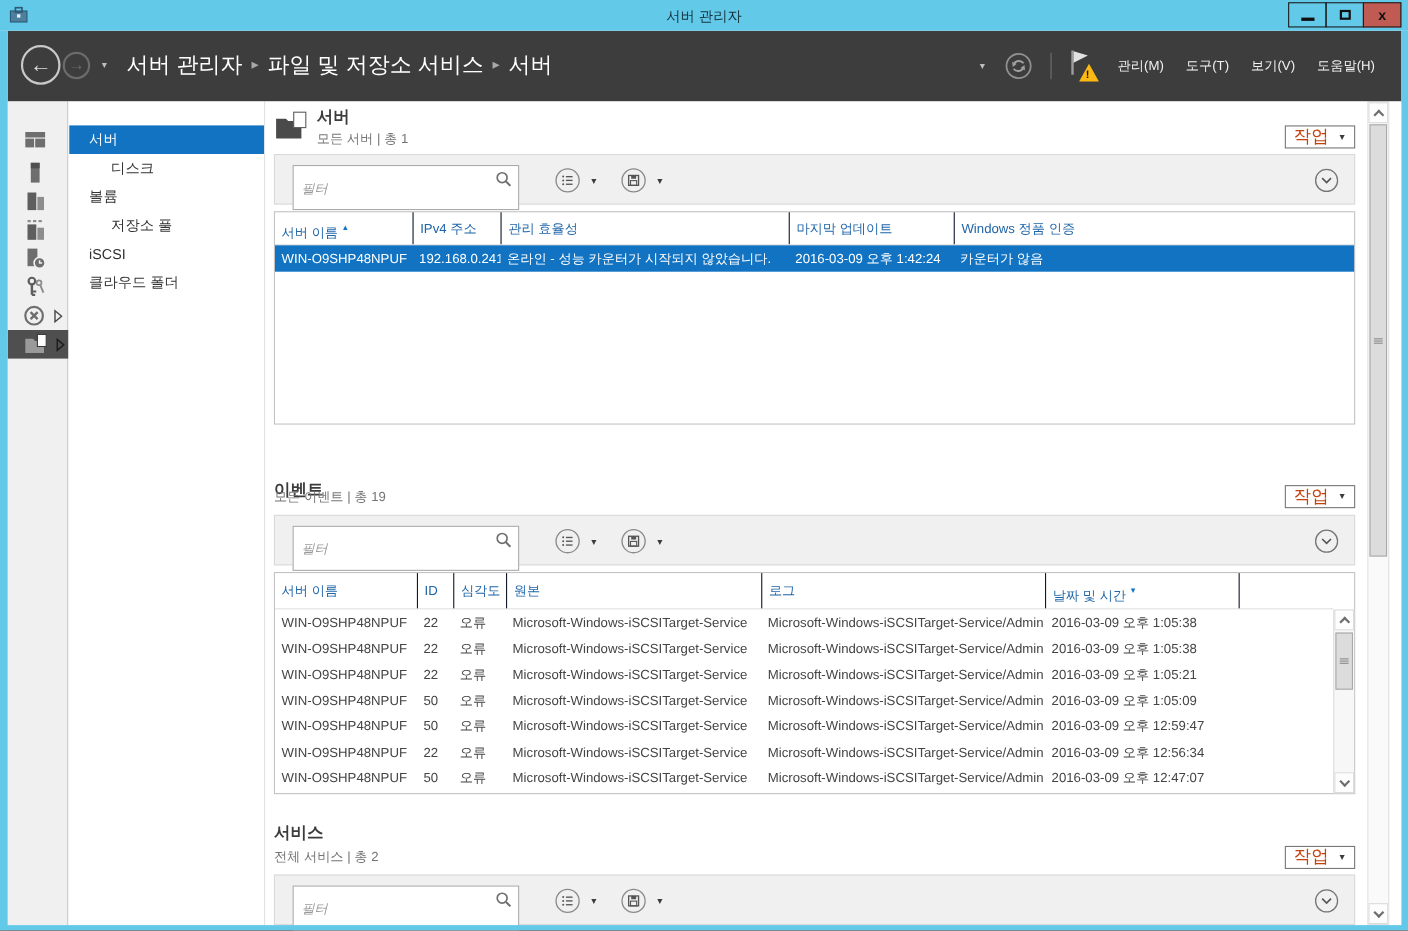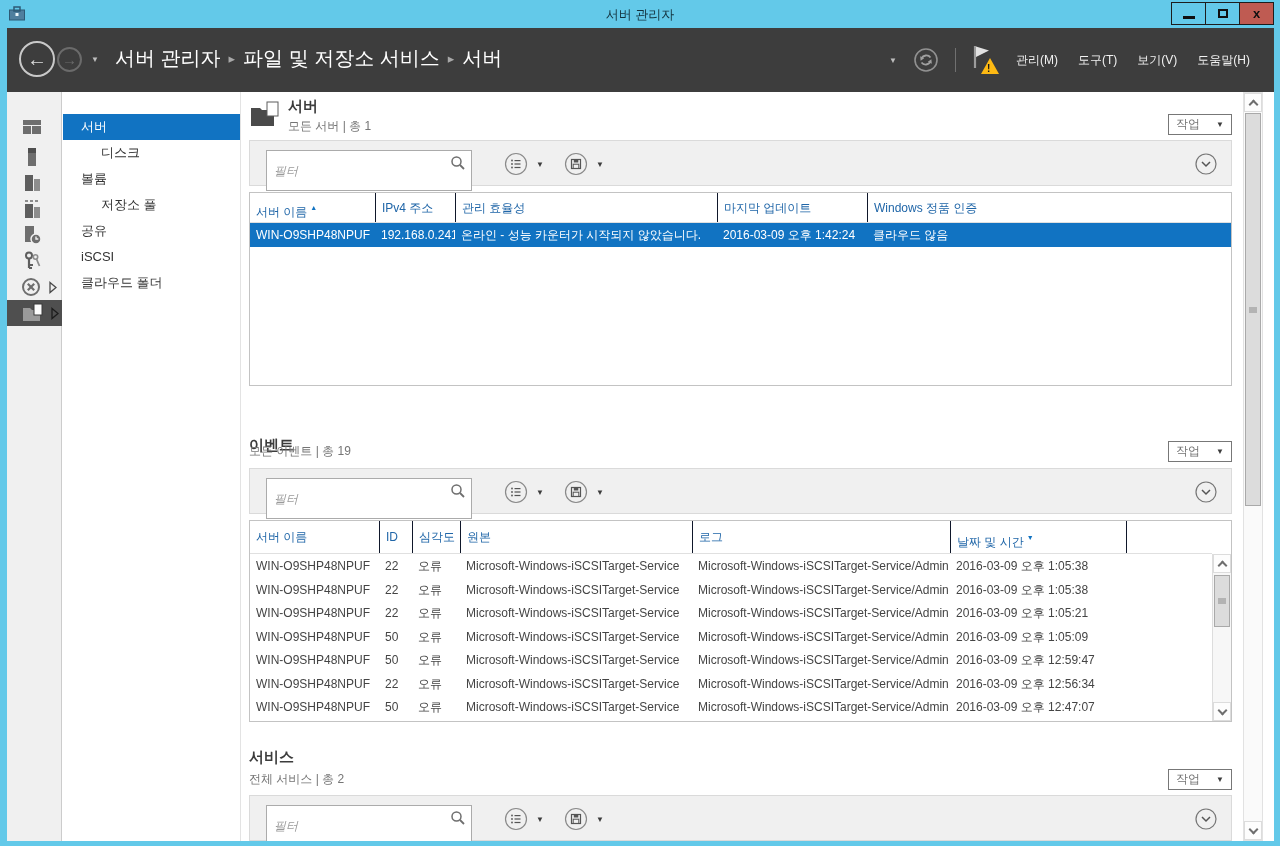--- a/index.html
+++ b/index.html
@@ -40,21 +40,21 @@
   #subnav{position:absolute;left:63px;top:92px;width:178px;bottom:5px;background:#fff;border-right:1px solid #e3e3e3;z-index:9;}
   .side-item{height:26px;line-height:26px;padding-left:18px;font-size:13px;color:#333;cursor:pointer;white-space:nowrap;}
   .side-item.indent{padding-left:38px;}
   .side-item.sel{background:#1173c2;color:#fff;}
   #subnav .pad-top{height:22px;}
   
   #main{position:absolute;left:242px;top:92px;right:6px;bottom:5px;background:#fff;}
   .sec-title{position:absolute;font-size:15px;font-weight:bold;color:#3c3c3c;}
   .sec-sub{position:absolute;font-size:12px;color:#757575;}
   .tasks-btn{position:absolute;width:64px;height:21px;background:#fff;border:1px solid #777;display:flex;align-items:center;justify-content:space-between;padding:0 7px;cursor:pointer;}
-  .tasks-btn .lbl{font-size:12px;color:#737373;}
+  .tasks-btn .lbl{font-size:16px;color:#c2410c;}
   .caret{font-size:8px;color:#3c3c3c;}
   .toolbar{position:absolute;width:983px;height:46px;background:#f0f0f0;border:1px solid #dadada;}
   .filter{position:absolute;left:16px;top:9px;width:206px;height:41px;border:1px solid #ababab;padding:0 26px 0 7px;font-size:12px;font-family:"Liberation Sans",sans-serif;}
   .filter::placeholder{font-style:italic;color:#9a9a9a;}
   .mag{position:absolute;left:200px;top:14px;}
   .circle-btn{position:absolute;top:11px;cursor:pointer;}
   .tb-caret{position:absolute;top:19px;font-size:8px;color:#3c3c3c;cursor:pointer;}
   .collapse-btn{position:absolute;right:14px;top:12px;cursor:pointer;}
   
   .table{position:absolute;width:983px;background:#fff;border:1px solid #c3c3c3;}
@@ -226,21 +226,20 @@
       </span>
     </div>
   </div>
 
   <div id="subnav">
     <div class="pad-top"></div>
     <div class="side-item sel">서버</div>
     <div class="side-item indent">디스크</div>
     <div class="side-item">볼륨</div>
     <div class="side-item indent">저장소 풀</div>
-    <div class="side-item">공유</div>
     <div class="side-item">iSCSI</div>
     <div class="side-item">클라우드 폴더</div>
   </div>
 
   <div id="main">
 
     <span style="position:absolute;left:8px;top:7px;">
       <svg width="32" height="30" viewBox="0 0 32 30">
           <path d="M1,9 h9 l2,2 h12 v16 h-23 z" fill="#4a4a4a"></path>
           <rect x="17" y="3" width="11" height="14" fill="#fff" stroke="#5d5d5d"></rect>
@@ -297,21 +296,21 @@
           <div class="thcell"><span>관리 효율성</span></div>
           <div class="thcell"><span>마지막 업데이트</span></div>
           <div class="thcell"><span>Windows 정품 인증</span></div>
         </div>
       <div class="tbody">
           <div class="trow selected">
             <div class="tcell">WIN-O9SHP48NPUF</div>
             <div class="tcell">192.168.0.241</div>
             <div class="tcell">온라인 - 성능 카운터가 시작되지 않았습니다.</div>
             <div class="tcell">2016-03-09 오후 1:42:24</div>
-            <div class="tcell">클라우드 않음</div>
+            <div class="tcell">카운터가 않음</div>
           </div>
         </div>
     </div>
 
     <div class="sec-title" style="left:7px;top:344px;">이벤트</div>
     <div class="sec-sub" style="left:7px;top:351px;">모든 이벤트 | 총 19</div>
     <div class="tasks-btn" style="left:926px;top:349px;">
       <span class="lbl">작업</span>
       <span class="caret">▼</span>
     </div>

